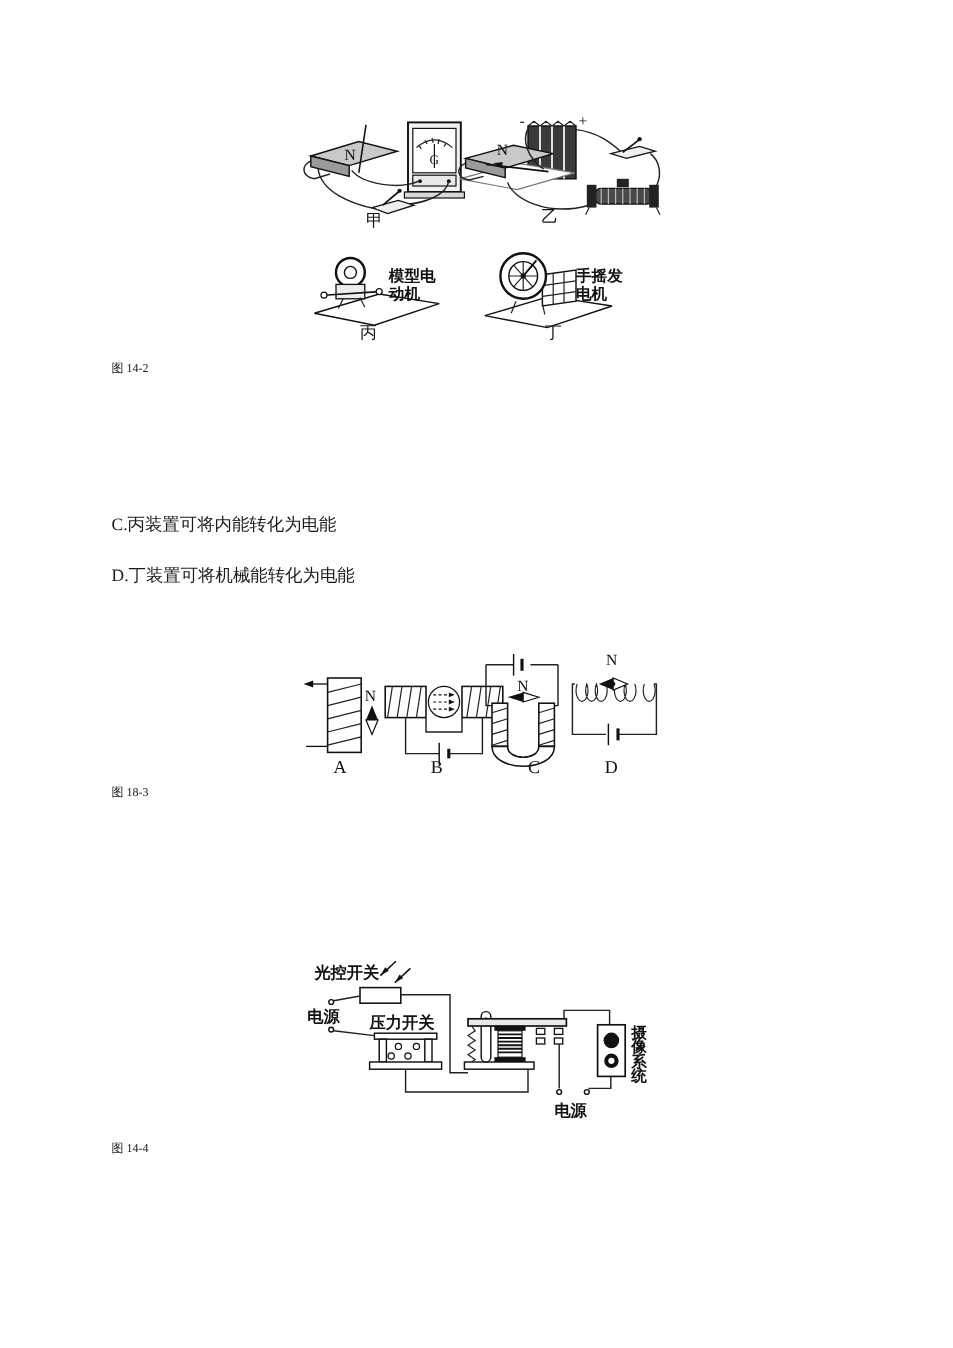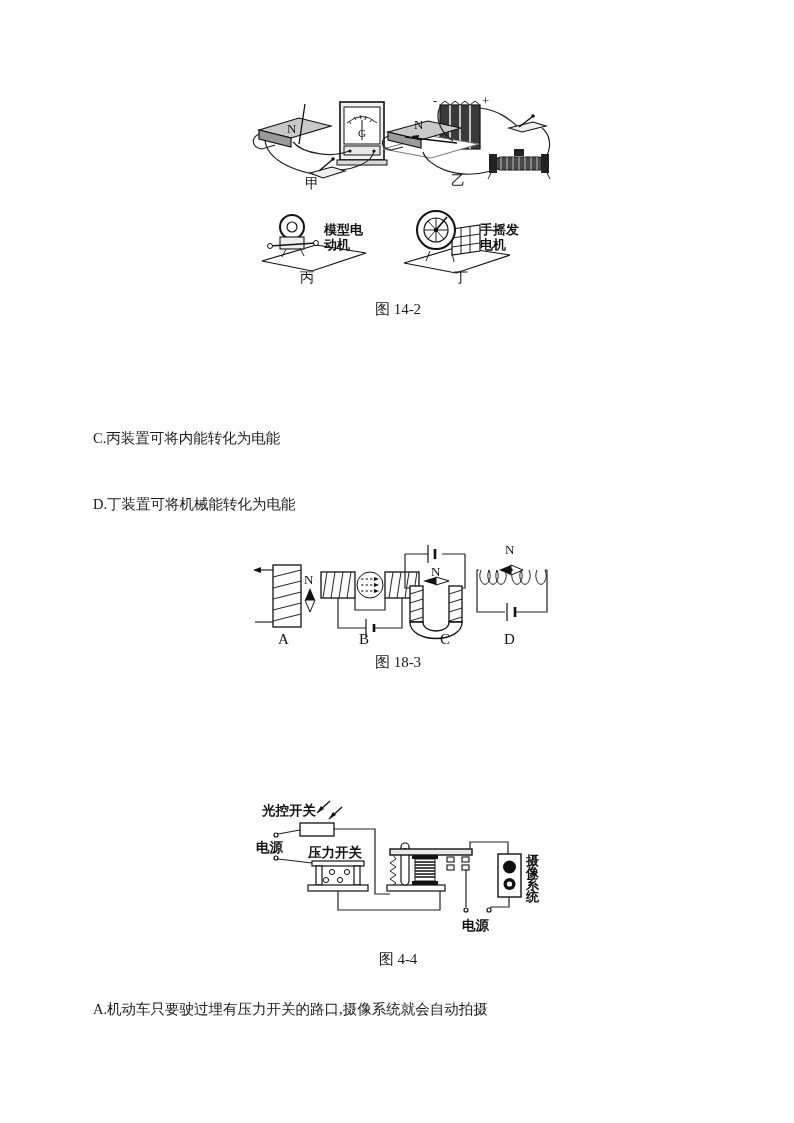--- a/index.html
+++ b/index.html
@@ -8,21 +8,21 @@
     width:794px;height:1123px;
     margin:0 auto;
     background:#ffffff;
     font-family:"Liberation Serif","DejaVu Serif",serif;
     color:#1a1a1a;
     overflow:hidden;
   }
   .abs{position:absolute;}
   .txt{font-size:14.5px;line-height:18px;white-space:nowrap;}
   .q-num{font-weight:bold;}
-  .caption{width:610px;text-align:center;font-size:15px;}
+  .caption{width:610px;font-size:10px;}
   .para{font-size:14.5px;line-height:35px;text-align:justify;white-space:normal;}
   svg{display:block;overflow:visible;}
   svg text{font-family:"Liberation Serif","DejaVu Serif",serif;fill:#111;}
   .fig-cjk{font-family:"Liberation Sans","DejaVu Sans",sans-serif;font-weight:bold;}
   .dev-label{font-size:14px;}
   .wire{fill:none;stroke:#222;stroke-width:1.2;}
   .thin{fill:none;stroke:#222;stroke-width:1;}
 </style>
 </head>
 <body>
@@ -128,21 +128,21 @@
       <path class="thin" d="M30,48 l-4,10 M52,50 l2,9"></path>
     </g>
     <text x="80" y="31" font-size="13" class="fig-cjk">手摇发</text>
     <text x="80" y="46" font-size="13" class="fig-cjk">电机</text>
     <text x="54" y="79" class="dev-label">丁</text>
   </svg>
 
   <div class="abs caption" style="left:93px;top:300px">图 14-2</div>
 
   <div class="abs txt" style="left:93px;top:429px">C.丙装置可将内能转化为电能</div>
-  <div class="abs txt" style="left:93px;top:495px">D.丁装置可将机械能转化为电能</div>
+  <div class="abs txt" style="left:93px;top:471px">D.丁装置可将机械能转化为电能</div>
 
 
   <svg class="abs" style="left:253px;top:540px" width="300" height="108" viewBox="0 0 300 108">
 
     <g>
       <rect x="20" y="25" width="28" height="62" fill="#fff" stroke="#111" stroke-width="1.3"></rect>
       <path class="thin" d="M20,37 L48,30 M20,48 L48,41 M20,59 L48,52 M20,70 L48,63 M20,81 L48,74"></path>
       <line x1="20" y1="30" x2="2" y2="30" stroke="#111" stroke-width="1.1"></line>
       <polygon points="0,30 8,27 8,33" fill="#111"></polygon>
       <line x1="20" y1="82" x2="2" y2="82" stroke="#111" stroke-width="1.1"></line>
@@ -260,17 +260,16 @@
       <circle cx="259.5" cy="87" r="2.6" fill="#fff"></circle>
     </g>
     <g>
       <text x="276" y="68" font-size="13" class="fig-cjk">摄</text>
       <text x="276" y="80" font-size="13" class="fig-cjk">像</text>
       <text x="276" y="92" font-size="13" class="fig-cjk">系</text>
       <text x="276" y="104" font-size="13" class="fig-cjk">统</text>
     </g>
   </svg>
 
-  <div class="abs caption" style="left:93px;top:950px">图 4-4</div>
-
-  <div class="abs txt" style="left:93px;top:1000px">A.机动车只要驶过埋有压力开关的路口,摄像系统就会自动拍摄</div>
+  <div class="abs caption" style="left:93px;top:950px">图 14-4</div>
+
 
 </div>
 
 </body></html>

